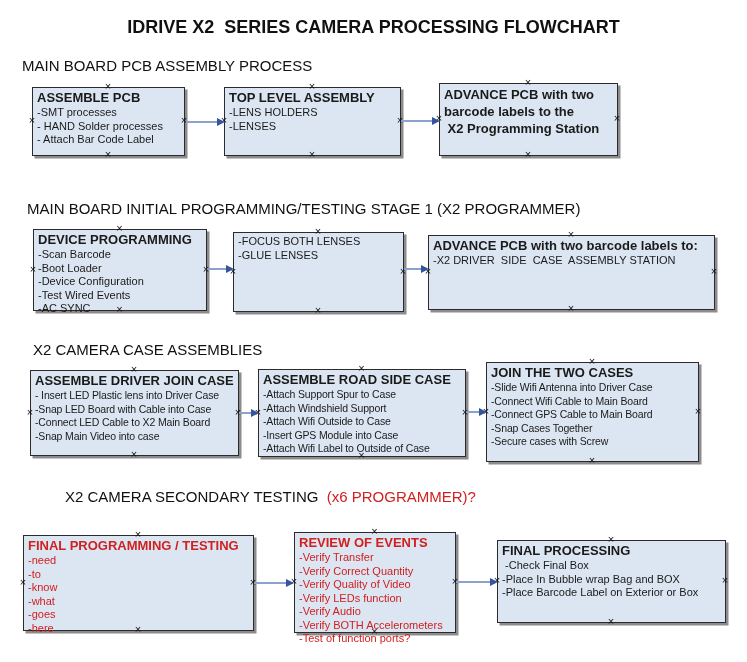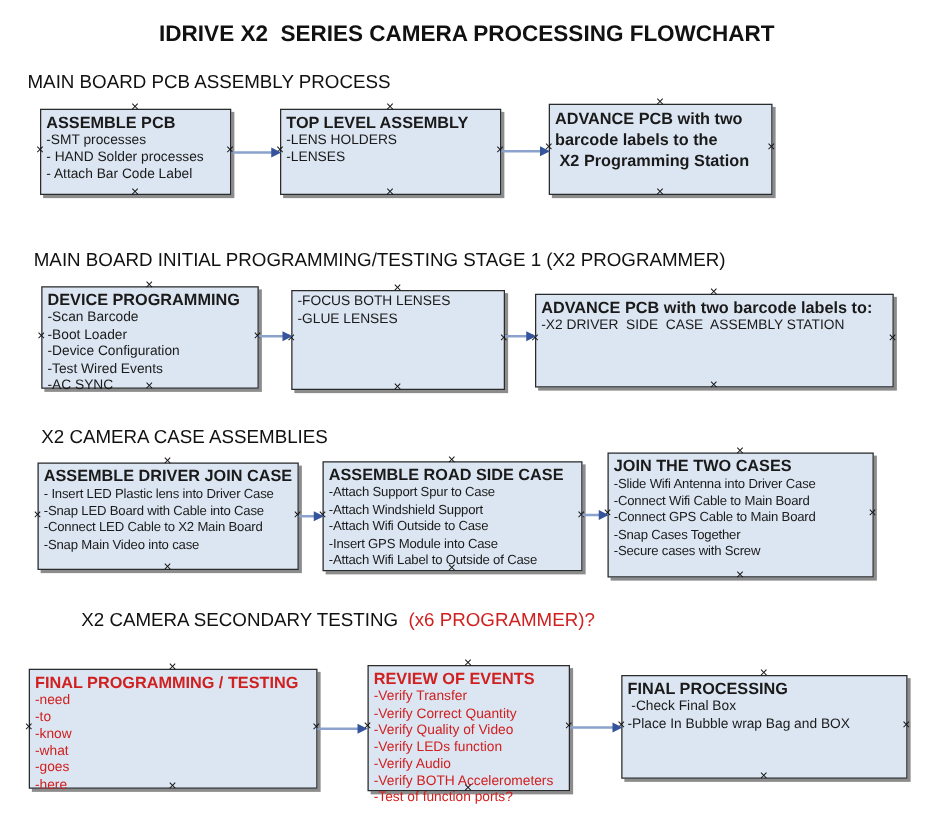--- a/index.html
+++ b/index.html
@@ -221,20 +221,21 @@
       <div class="bi">-Test of function ports?</div>
       <span class="cp" style="left: 79.5px; top: -1px;">×</span>
       <span class="cp" style="left: 79.5px; top: 99px;">×</span>
       <span class="cp" style="left: -1px; top: 49px;">×</span>
       <span class="cp" style="left: 160px; top: 49px;">×</span>
     </div>
     <div class="fbox" style="left: 497px; top: 540px; width: 229px; height: 83px;">
       <div class="bt">FINAL PROCESSING</div>
       <div class="bi"> -Check Final Box</div>
       <div class="bi">-Place In Bubble wrap Bag and BOX</div>
+      <div class="bi">-Place Barcode Label on Exterior or Box</div>
       <span class="cp" style="left: 113px; top: -1px;">×</span>
       <span class="cp" style="left: 113px; top: 81px;">×</span>
       <span class="cp" style="left: -1px; top: 40px;">×</span>
       <span class="cp" style="left: 227px; top: 40px;">×</span>
     </div>
     <div class="arrow" style="left: 254px; top: 578px; width: 40px;">
       <div class="aline"></div>
       <div class="ahead"></div>
     </div>
     <div class="arrow" style="left: 456px; top: 577px; width: 42px;">

